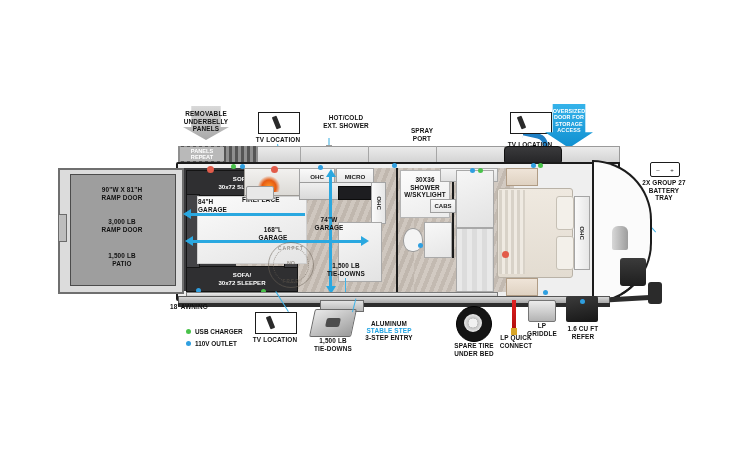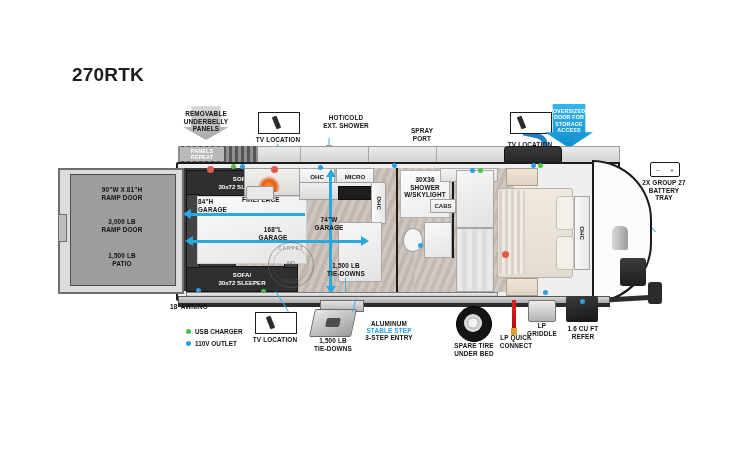--- a/index.html
+++ b/index.html
@@ -228,21 +228,20 @@
   #carpet-free .cf-b{position:absolute;left:0;right:0;bottom:3px;text-align:center;
       font-size:4.6px;font-weight:700;color:#5e564c;letter-spacing:1.2px;}
   #carpet-free .cf-m{position:absolute;left:0;right:0;top:17px;text-align:center;
       font-size:5.4px;font-weight:700;color:#5e564c;}
 </style>
 </head>
 <body>
 
 <div class="root">
 
-  <div id="model-title">270RTK</div>
 
   <div class="gray-arrow" style="left:183px;top:106px;"></div>
   <div class="callout" style="left:168px;top:110px;width:76px;">REMOVABLE
 UNDERBELLY
 PANELS</div>
 
   <div class="tv-box" style="left:258px;top:112px;">
     <div class="tv-remote" style="left:15px;top:3px;"></div>
   </div>
   <div class="callout" style="left:238px;top:136px;width:80px;">TV LOCATION</div>

